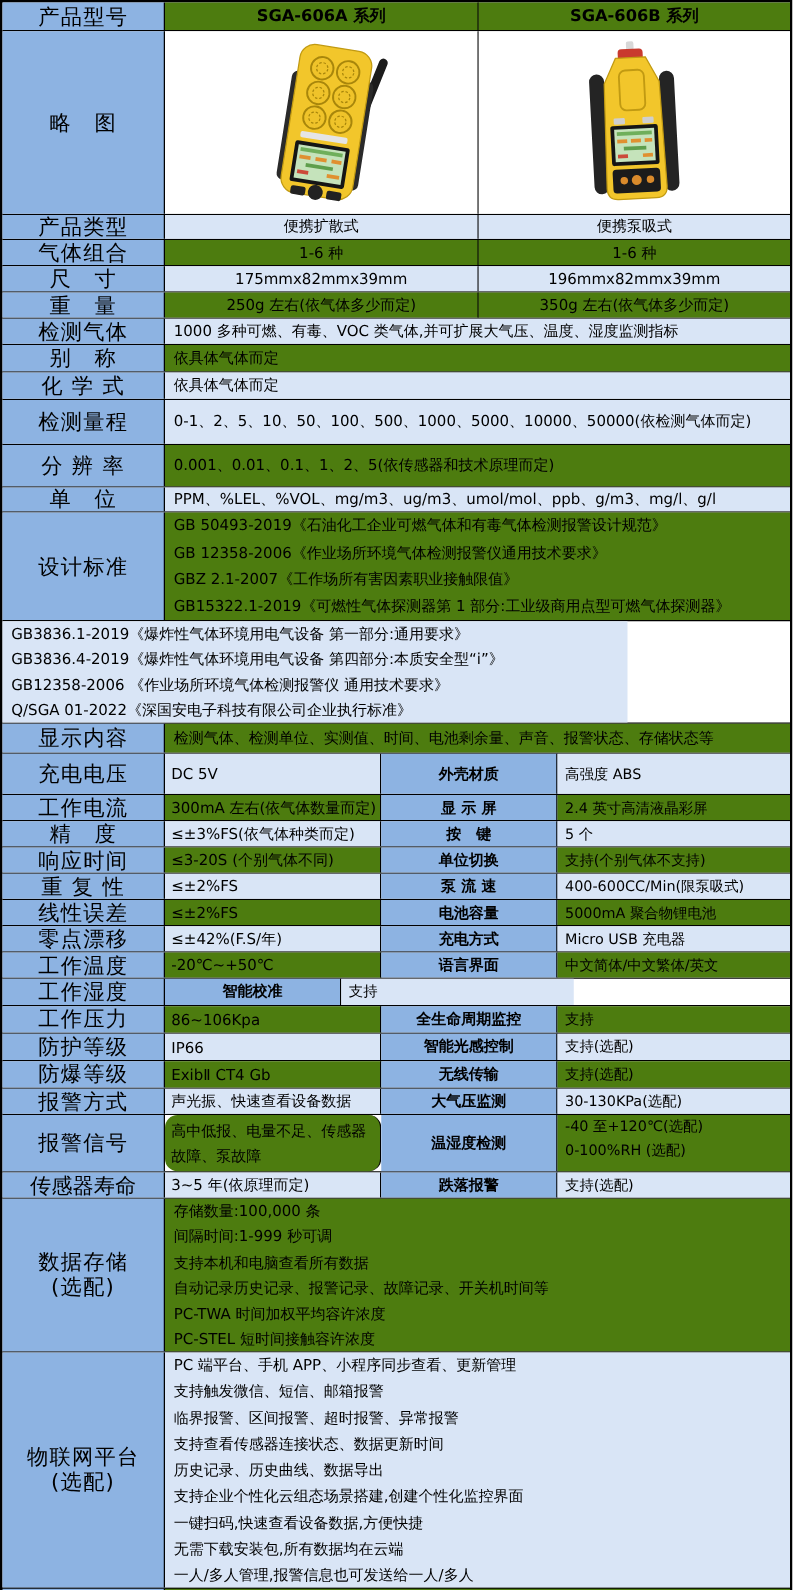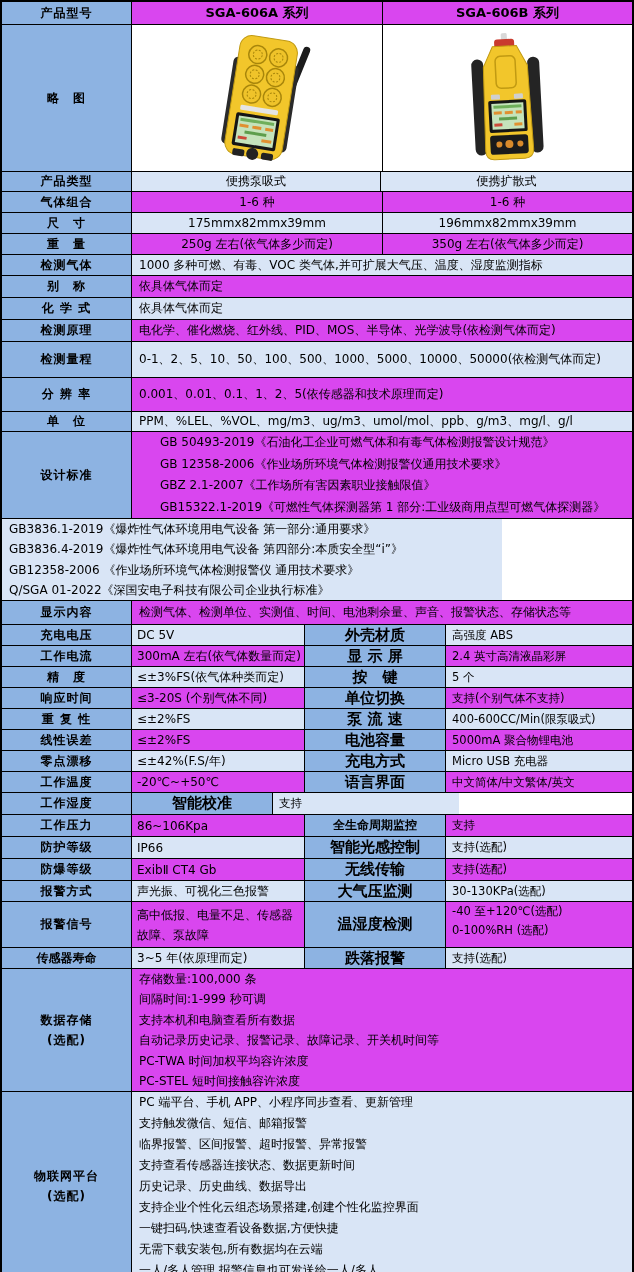--- a/index.html
+++ b/index.html
@@ -3,41 +3,41 @@
 <meta charset="utf-8">
 <style>
   html,body{margin:0;padding:0;background:#fff;}
   body{width:634px;font-family:"DejaVu Sans","Liberation Sans",sans-serif;color:#000;}
   .tbl{width:634px;height:1272px;box-sizing:border-box;border:2px solid #000;display:flex;flex-direction:column;background:#fff;}
   .row{display:flex;align-items:stretch;box-sizing:border-box;border-bottom:1px solid #000;flex:none;}
   .row:last-child{border-bottom:none;}
   .cell{box-sizing:border-box;border-right:1px solid #000;display:flex;align-items:center;justify-content:center;overflow:hidden;flex:none;}
   .cell:last-child{border-right:none;}
   
-  .lbl{width:130px;background:#8DB3E2;font-weight:bold;font-size:12px;text-align:center;letter-spacing:1px;}
-  .pl2{width:141px;background:#8DB3E2;font-weight:bold;font-size:15px;text-align:center;}
+  .lbl{width:130px;background:#8DB3E2;font-weight:normal;font-size:17px;text-align:center;letter-spacing:1px;}
+  .pl2{width:141px;background:#8DB3E2;font-weight:bold;font-size:12px;text-align:center;}
   .lbl2line{flex-direction:column;line-height:20px;letter-spacing:1px;}
   
   .val{font-size:12px;white-space:nowrap;}
   .vc{justify-content:center;}
   .vfull{width:500px;justify-content:flex-start;padding:0 7px;}
   .vhalfA{width:251px;}
   .vhalfB{width:249px;}
   .pv1{width:173px;justify-content:flex-start;padding:0 5px;font-size:12px;}
   .pv2{width:186px;justify-content:flex-start;padding:0 6px;font-size:11.5px;}
-  .wrap{white-space:normal;line-height:20px;align-items:center;}
+  .wrap{white-space:normal;line-height:20px;align-items:center;border-radius:10px;}
   .lines{flex-direction:column;align-items:flex-start;justify-content:center;padding:0 7px;white-space:nowrap;}
   .lines span{display:block;}
-  .lh21 span{line-height:21.5px;margin-left:21px;}
+  .lh21 span{line-height:21.5px;}
   .lh20 span{line-height:20.5px;}
   .lh21b span{line-height:21px;}
   .col2lines{flex-direction:column;align-items:flex-start;line-height:19px;padding:0 6px;}
   
   .light .val{background:#D9E5F6;}
-  .mid .val{background:#d946ef;}
+  .mid .val{background:#4d7c0f;}
   .imgcell{background:#FFFFFF;}
   .hdr .val{font-weight:bold;font-size:13px;}
   svg{display:block;}
 </style>
 </head>
 <body>
 
 <div class="tbl">
 
   <div class="row mid hdr" style="height:23px">
@@ -109,22 +109,22 @@
           <circle cx="64" cy="112" r="3" fill="#D98A2B"></circle>
           <circle cx="74" cy="112" r="4" fill="#D98A2B"></circle>
           <circle cx="85" cy="112" r="3" fill="#D98A2B"></circle>
         </g>
       </svg>
     </div>
   </div>
 
   <div class="row light" style="height:20px">
     <div class="cell lbl">产品类型</div>
+    <div class="cell val vc vhalfA">便携扩散式</div>
     <div class="cell val vc vhalfB">便携泵吸式</div>
-    <div class="cell val vc vhalfA">便携扩散式</div>
   </div>
   <div class="row mid" style="height:21px">
     <div class="cell lbl">气体组合</div>
     <div class="cell val vc vhalfA">1-6 种</div>
     <div class="cell val vc vhalfB">1-6 种</div>
   </div>
   <div class="row light" style="height:21px">
     <div class="cell lbl">尺　寸</div>
     <div class="cell val vc vhalfA">175mmx82mmx39mm</div>
     <div class="cell val vc vhalfB">196mmx82mmx39mm</div>
@@ -139,24 +139,20 @@
     <div class="cell lbl">检测气体</div>
     <div class="cell val vfull">1000 多种可燃、有毒、VOC 类气体,并可扩展大气压、温度、湿度监测指标</div>
   </div>
   <div class="row mid" style="height:22px">
     <div class="cell lbl">别　称</div>
     <div class="cell val vfull">依具体气体而定</div>
   </div>
   <div class="row light" style="height:22px">
     <div class="cell lbl">化 学 式</div>
     <div class="cell val vfull">依具体气体而定</div>
-  </div>
-  <div class="row mid" style="height:22px">
-    <div class="cell lbl">检测原理</div>
-    <div class="cell val vfull">电化学、催化燃烧、红外线、PID、MOS、半导体、光学波导(依检测气体而定)</div>
   </div>
   <div class="row light" style="height:36px">
     <div class="cell lbl">检测量程</div>
     <div class="cell val vfull">0-1、2、5、10、50、100、500、1000、5000、10000、50000(依检测气体而定)</div>
   </div>
   <div class="row mid" style="height:34px">
     <div class="cell lbl">分 辨 率</div>
     <div class="cell val vfull">0.001、0.01、0.1、1、2、5(依传感器和技术原理而定)</div>
   </div>
   <div class="row light" style="height:20px">
@@ -181,21 +177,21 @@
       <span>GB12358-2006 《作业场所环境气体检测报警仪 通用技术要求》</span>
       <span>Q/SGA 01-2022《深国安电子科技有限公司企业执行标准》</span>
     </div>
   </div>
 
   <div class="row mid" style="height:24px">
     <div class="cell lbl">显示内容</div>
     <div class="cell val vfull">检测气体、检测单位、实测值、时间、电池剩余量、声音、报警状态、存储状态等</div>
   </div>
 
-  <div class="row light" style="height:21px">
+  <div class="row light" style="height:33px">
     <div class="cell lbl">充电电压</div>
     <div class="cell val pv1">DC 5V</div>
     <div class="cell pl2">外壳材质</div>
     <div class="cell val pv2">高强度 ABS</div>
   </div>
   <div class="row mid" style="height:21px">
     <div class="cell lbl">工作电流</div>
     <div class="cell val pv1">300mA 左右(依气体数量而定)</div>
     <div class="cell pl2">显 示 屏</div>
     <div class="cell val pv2">2.4 英寸高清液晶彩屏</div>
@@ -254,21 +250,21 @@
     <div class="cell val pv2">支持(选配)</div>
   </div>
   <div class="row mid" style="height:22px">
     <div class="cell lbl">防爆等级</div>
     <div class="cell val pv1">ExibⅡ CT4 Gb</div>
     <div class="cell pl2">无线传输</div>
     <div class="cell val pv2">支持(选配)</div>
   </div>
   <div class="row light" style="height:21px">
     <div class="cell lbl">报警方式</div>
-    <div class="cell val pv1">声光振、可视化三色报警</div>
+    <div class="cell val pv1">声光振、快速查看设备数据</div>
     <div class="cell pl2">大气压监测</div>
     <div class="cell val pv2">30-130KPa(选配)</div>
   </div>
   <div class="row mid" style="height:46px">
     <div class="cell lbl">报警信号</div>
     <div class="cell val pv1 wrap">高中低报、电量不足、传感器故障、泵故障</div>
     <div class="cell pl2">温湿度检测</div>
     <div class="cell val pv2 col2lines">
       <span>-40 至+120℃(选配)</span>
       <span>0-100%RH  (选配)</span>

